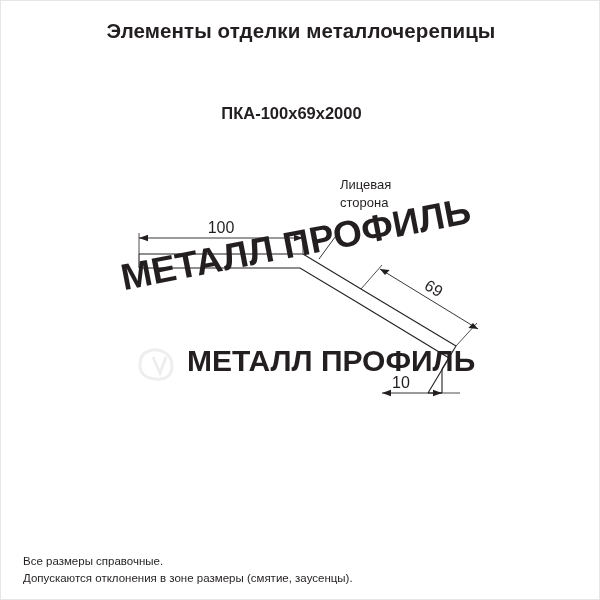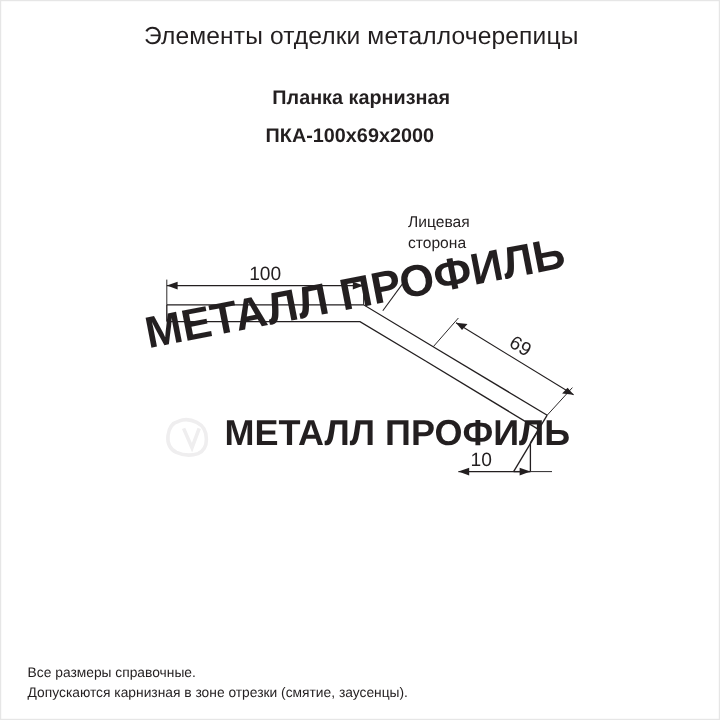--- a/index.html
+++ b/index.html
@@ -22,21 +22,21 @@
     box-sizing: border-box;
     border: 1px solid #e6e6e6;
   }
   .title {
     position: absolute;
     top: 18px;
     left: 0;
     width: 600px;
     text-align: center;
     font-size: 20.5px;
-    font-weight: normal;
+    font-weight: bold;
     letter-spacing: 0.1px;
   }
   .subtitle1 {
     position: absolute;
     top: 72px;
     left: 0;
     width: 600px;
     text-align: center;
     font-size: 16.5px;
     font-weight: bold;
@@ -81,21 +81,20 @@
     font-family: "Liberation Sans", sans-serif;
     fill: #231f20;
   }
 </style>
 </head>
 <body>
 
 <div class="page">
 
   <div class="title">Элементы отделки металлочерепицы</div>
-  <div class="subtitle1">Планка карнизная</div>
   <div class="subtitle2">ПКА-100x69x2000</div>
 
   <svg class="watermark" viewBox="0 0 600 280">
     <g transform="rotate(-11 300 120)">
       <text x="300" y="105" text-anchor="middle" font-size="37" font-weight="bold" fill="#f1f0f1">МЕТАЛЛ ПРОФИЛЬ</text>
     </g>
     <g>
       <path d="M148 200 q-8 2 -9 12 q-1 10 7 14 q9 4 18 1 q7 -3 7 -12 q0 -10 -8 -14 q-8 -4 -15 -1 z" fill="none" stroke="#efeeef" stroke-width="3"></path>
       <path d="M152 206 l7 16 l6 -16" fill="none" stroke="#efeeef" stroke-width="3"></path>
     </g>
@@ -151,16 +150,16 @@
 
     <g stroke="#231f20" stroke-width="0.9" fill="none">
       <path d="M337 92 L318 118"></path>
     </g>
     <text x="339" y="48" font-size="13">Лицевая</text>
     <text x="339" y="66" font-size="13">сторона</text>
   </svg>
 
   <div class="footer">
     <div>Все размеры справочные.</div>
-    <div>Допускаются карнизная в зоне отрезки (смятие, заусенцы).</div>
+    <div>Допускаются отклонения в зоне размеры (смятие, заусенцы).</div>
   </div>
 
 </div>
 
 </body></html>

